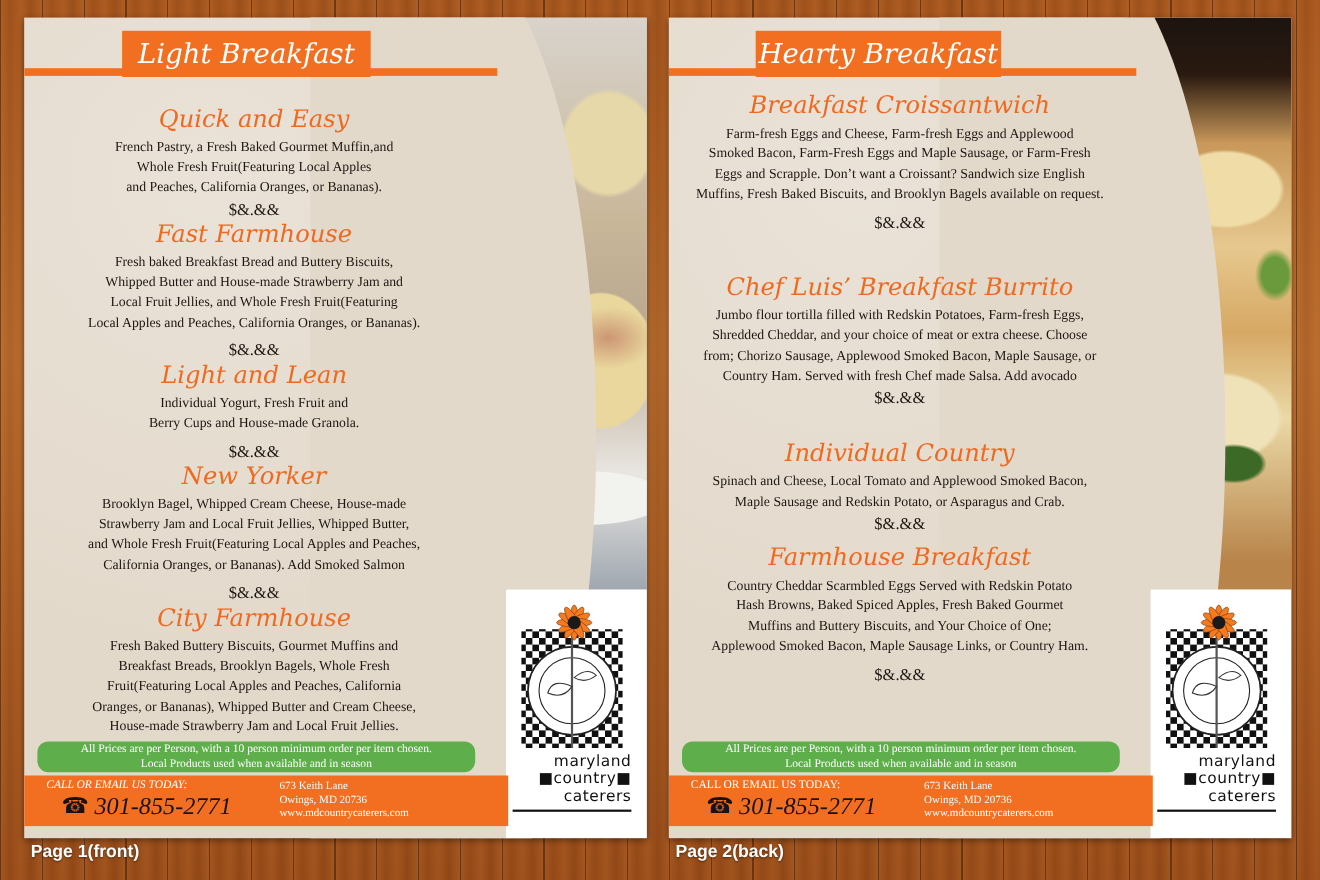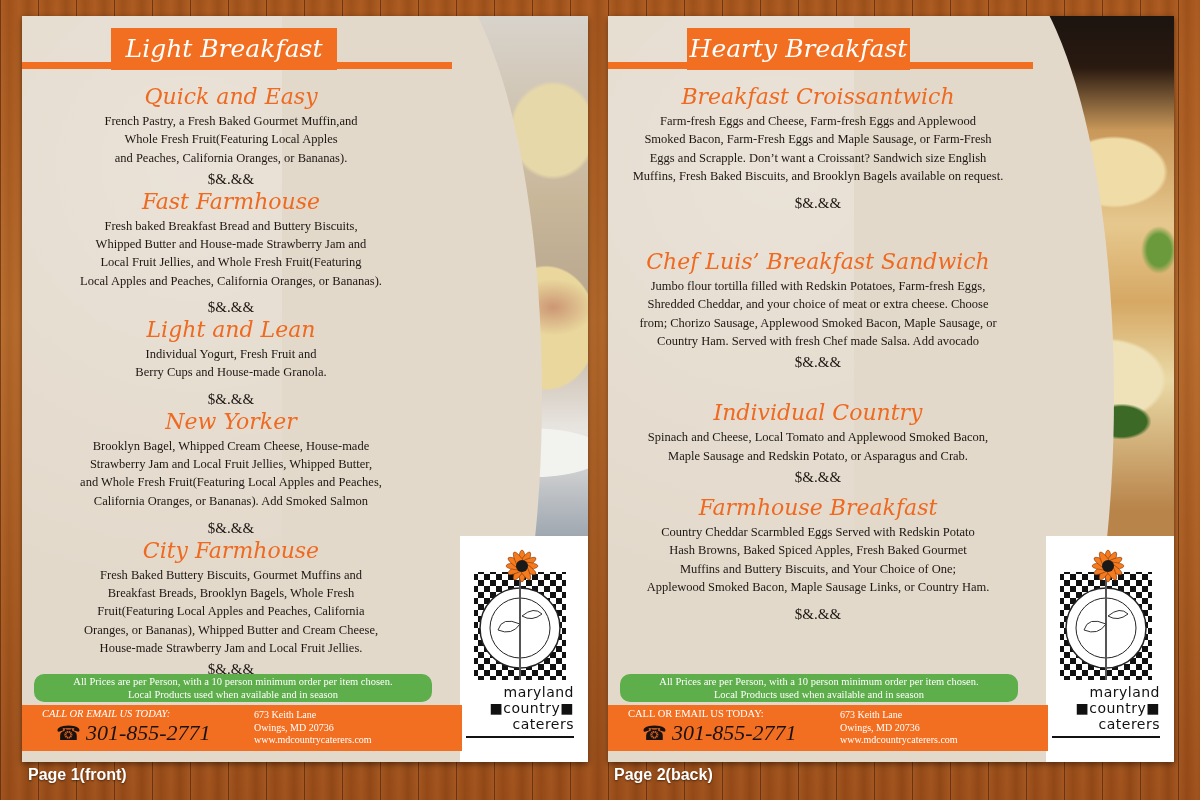--- a/index.html
+++ b/index.html
@@ -221,21 +221,21 @@
 
 <div class="page page-1">
   <div class="photo"></div>
   <div class="curve-mask"></div>
   <div class="logo-panel"></div>
 
   <div class="title-rule"></div>
   <div class="title-box">Light Breakfast</div>
 
   <div class="content">
-    <div style="margin-top:2px">
+    <div style="margin-top:14px">
       <div class="item-name">Quick and Easy</div>
       <div class="item-desc">French Pastry, a Fresh Baked Gourmet Muffin,and
 Whole Fresh Fruit(Featuring Local Apples
 and Peaches, California Oranges, or Bananas).</div>
       <div class="item-price">$&amp;.&amp;&amp;</div>
     </div>
     <div style="margin-top:-2px">
       <div class="item-name">Fast Farmhouse</div>
       <div class="item-desc">Fresh baked Breakfast Bread and Buttery Biscuits,
 Whipped Butter and House-made Strawberry Jam and
@@ -331,21 +331,21 @@
   <div class="content">
     <div style="margin-top:2px">
       <div class="item-name">Breakfast Croissantwich</div>
       <div class="item-desc">Farm-fresh Eggs and Cheese, Farm-fresh Eggs and Applewood
 Smoked Bacon, Farm-Fresh Eggs and Maple Sausage, or Farm-Fresh
 Eggs and Scrapple. Don’t want a Croissant? Sandwich size English
 Muffins, Fresh Baked Biscuits, and Brooklyn Bagels available on request.</div>
       <div class="item-price" style="margin-top:8px">$&amp;.&amp;&amp;</div>
     </div>
     <div style="margin-top:34px">
-      <div class="item-name">Chef Luis’ Breakfast Sandwich</div>
+      <div class="item-name">Chef Luis’ Breakfast Burrito</div>
       <div class="item-desc">Jumbo flour tortilla filled with Redskin Potatoes, Farm-fresh Eggs,
 Shredded Cheddar, and your choice of meat or extra cheese.  Choose
 from; Chorizo Sausage, Applewood Smoked Bacon, Maple Sausage, or
 Country Ham.  Served with fresh Chef made Salsa.            Add avocado</div>
       <div class="item-price">$&amp;.&amp;&amp;</div>
     </div>
     <div style="margin-top:26px">
       <div class="item-name">Individual Country</div>
       <div class="item-desc">Spinach and Cheese, Local Tomato and Applewood Smoked Bacon,
 Maple Sausage and Redskin Potato, or Asparagus and Crab.</div>

